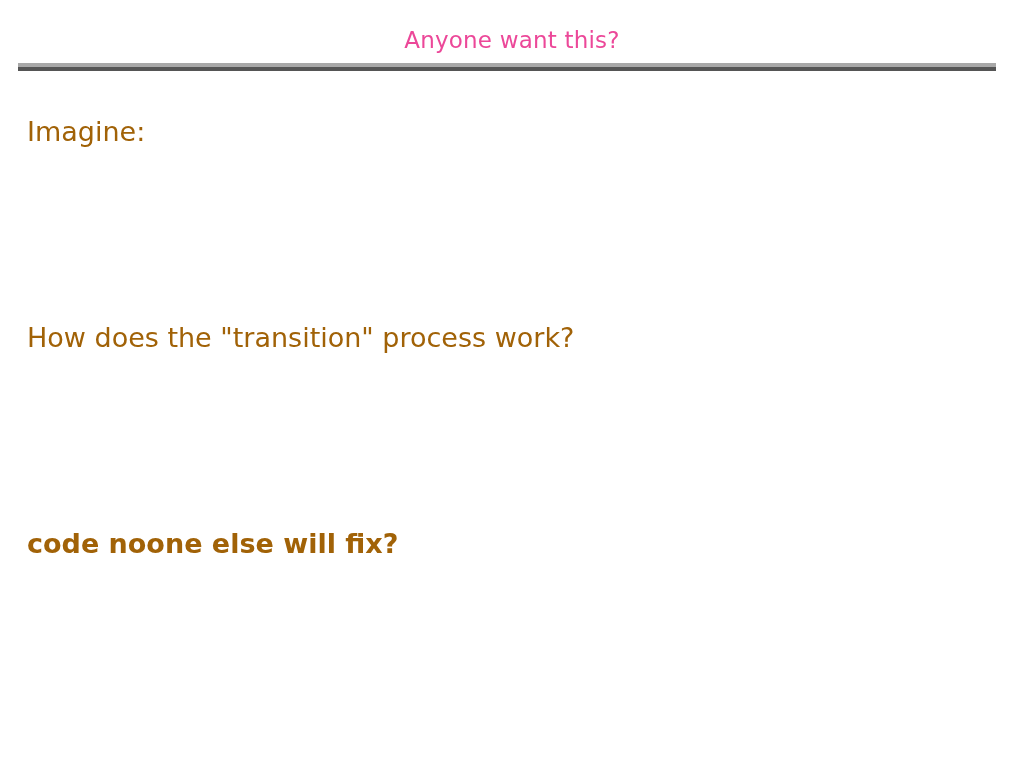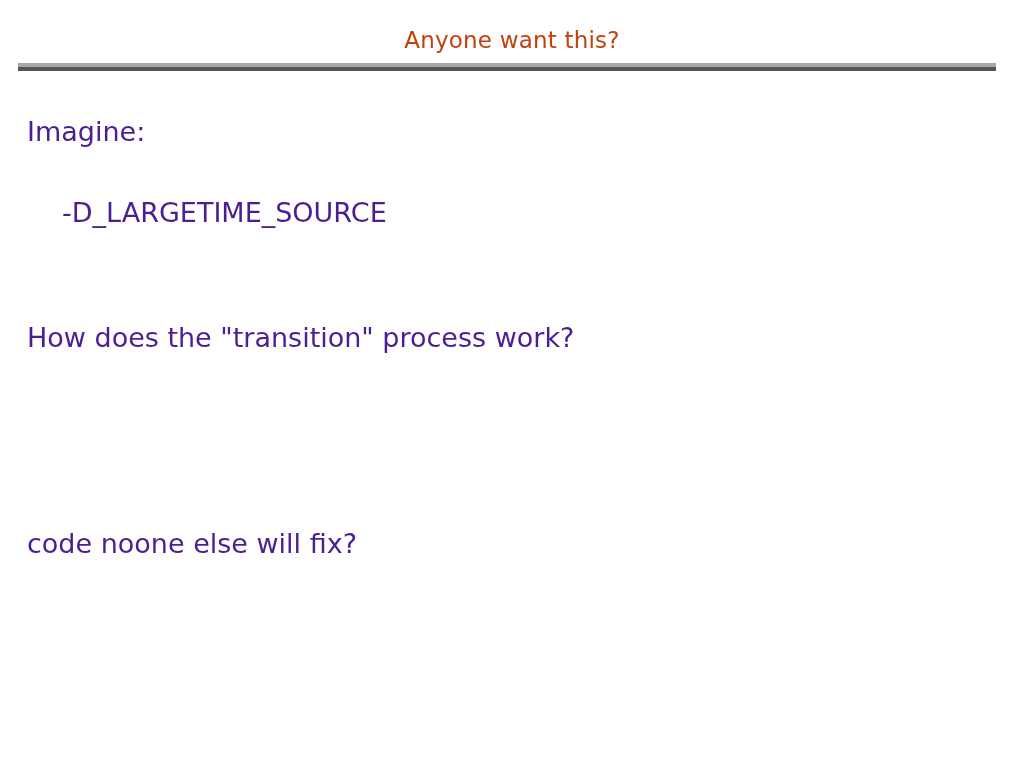--- a/index.html
+++ b/index.html
@@ -23,21 +23,21 @@
     background: #ffffff;
   }
 
   
   .slide-title {
     position: absolute;
     left: 0;
     top: 26px;
     width: 1024px;
     text-align: center;
-    color: #c2410c;
+    color: #ec4899;
     font-family: "DejaVu Sans", sans-serif;
     font-size: 23px;
     font-weight: 400;
     letter-spacing: 0.2px;
     line-height: 28px;
     white-space: nowrap;
   }
 
   
   .title-rule {
@@ -68,53 +68,52 @@
   .body-area {
     position: absolute;
     left: 0;
     top: 0;
     width: 1024px;
     height: 768px;
   }
 
   .body-line {
     position: absolute;
-    color: #4c1d95;
+    color: #a16207;
     font-family: "DejaVu Sans", sans-serif;
     font-size: 27px;
     font-weight: 400;
     line-height: 40px;
     letter-spacing: 0px;
     white-space: pre;
   }
 
   .line-imagine   { left: 27px; top: 112px; }
   .line-define    { left: 62px; top: 193px; }
   .line-q1        { left: 27px; top: 318px; }
   .line-q2        { left: 27px; top: 401px; }
   .line-q3a       { left: 27px; top: 484px; }
-  .line-q3b       { left: 27px; top: 524px; }
+  .line-q3b       { left: 27px; top: 524px; font-weight: bold; }
 </style>
 </head>
 <body>
 
 <div class="slide">
 
   <div class="slide-title">Anyone want this?</div>
 
   <div class="title-rule">
     <div class="rule-top"></div>
     <div class="rule-bottom"></div>
   </div>
 
   <div class="body-area">
 
     <div class="body-line line-imagine">Imagine:</div>
 
-    <div class="body-line line-define">-D_LARGETIME_SOURCE</div>
 
     <div class="body-line line-q1">How does the "transition" process work?</div>
 
 
 
     <div class="body-line line-q3b">code noone else will fix?</div>
 
   </div>
 
 </div>

